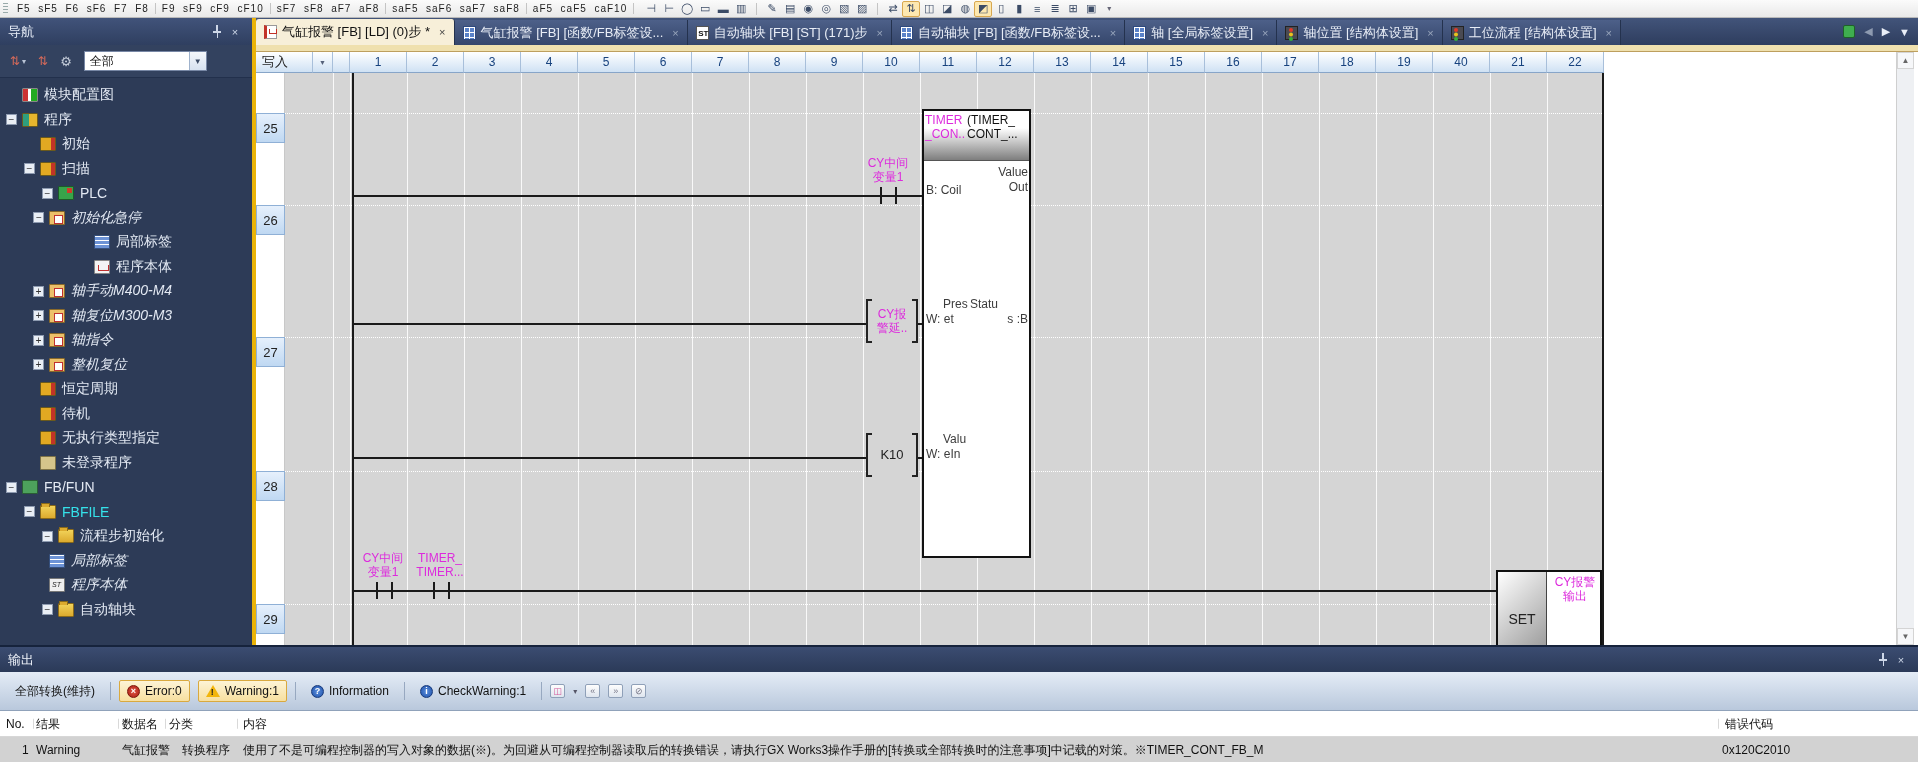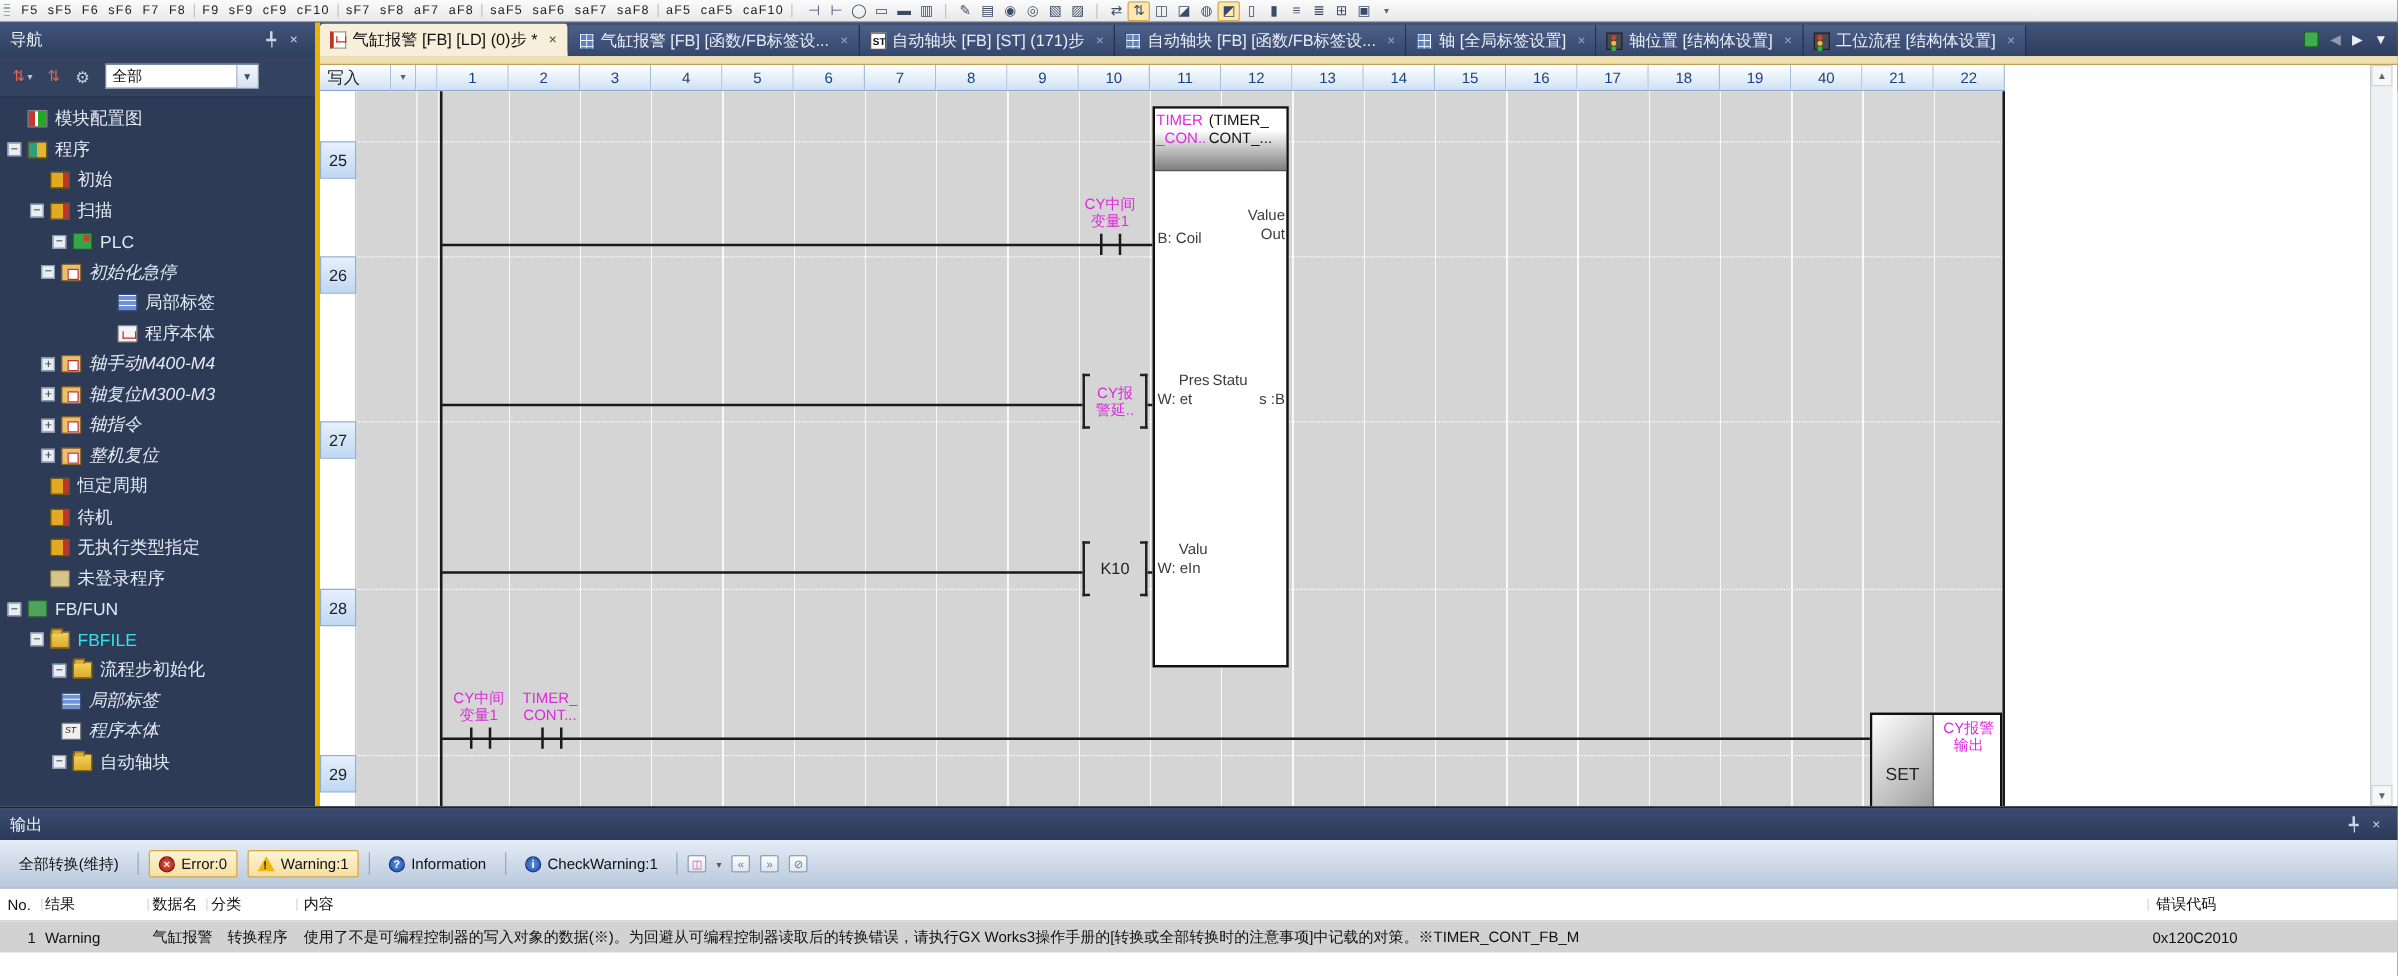--- a/index.html
+++ b/index.html
@@ -134,21 +134,21 @@
   .wire { position:absolute; height:2px; background:#1a1a1a; }
   .cbar { position:absolute; width:2px; height:17px; background:#1a1a1a; }
   .mlabel { position:absolute; color:#dd2add; font-size:12px; line-height:14px; text-align:center; }
   .operand { position:absolute; display:flex; align-items:stretch; background:#d5d5d5; }
   .operand .brl { width:6px; border:2px solid #222; border-right:none; }
   .operand .brr { width:6px; border:2px solid #222; border-left:none; }
   .operand .otext { flex:1; display:flex; flex-direction:column; justify-content:center;
     text-align:center; font-size:12px; line-height:14px; padding:0 2px; }
   .otext.mag { color:#dd2add; }
   .otext.blk { color:#222; font-size:13px; }
-  #fblock { left:666px; top:12px; width:109px; height:449px; background:#fff; border:2px solid #111; }
+  #fblock { left:666px; top:36px; width:109px; height:449px; background:#fff; border:2px solid #111; }
   #fbhead { position:absolute; left:0; top:0; width:105px; height:50px;
     background:linear-gradient(#ffffff 35%,#7e7e7e); border-bottom:1px solid #555;
     font-size:12px; line-height:14px; display:flex; padding:2px 1px; gap:2px; }
   #fbhead .hm { color:#dd2add; }
   #fbhead .hb { color:#111; }
   .port { position:absolute; font-size:12px; line-height:15px; color:#3c3c3c; }
   .port .ln { display:block; }
   .port .ind { padding-left:17px; }
   .port.r { text-align:right; }
   #setblock { left:1240px; top:497px; width:106px; height:98px; background:#fff; border:2px solid #111; }
@@ -523,21 +523,21 @@
     <div class="cbar" style="left:120px;top:509px"></div>
     <div class="cbar" style="left:135px;top:509px"></div>
     <div class="cbar" style="left:177px;top:509px"></div>
     <div class="cbar" style="left:192px;top:509px"></div>
     <div class="mlabel" style="left:98px;top:478px;width:58px">
       <span style="display:block">CY中间</span>
       <span style="display:block">变量1</span>
     </div>
     <div class="mlabel" style="left:154px;top:478px;width:60px">
       <span style="display:block">TIMER_</span>
-      <span style="display:block">CONT...</span>
+      <span style="display:block">TIMER...</span>
     </div>
     <div class="abs" id="setblock">
       <div id="setbox">
         <span>SET</span>
       </div>
       <div class="mlabel" style="left:51px;top:3px;width:52px">
         <span style="display:block">CY报警</span>
         <span style="display:block">输出</span>
       </div>
     </div>

